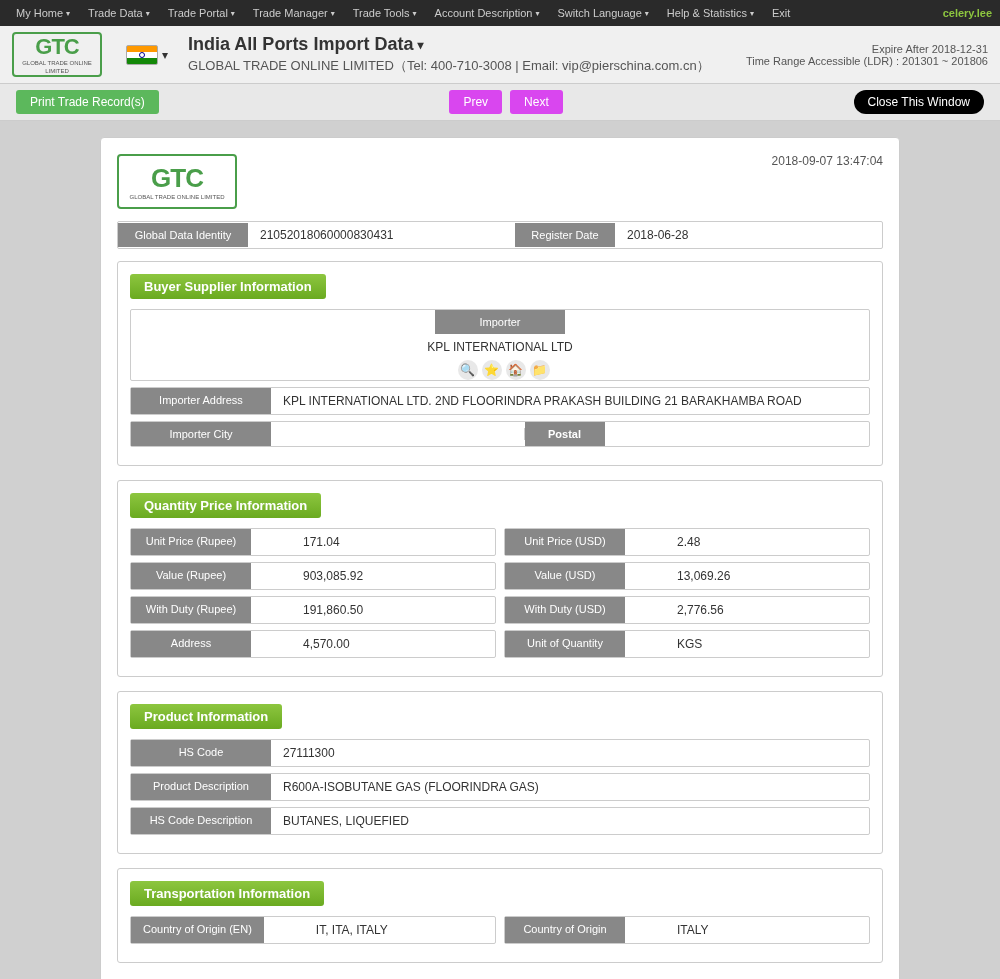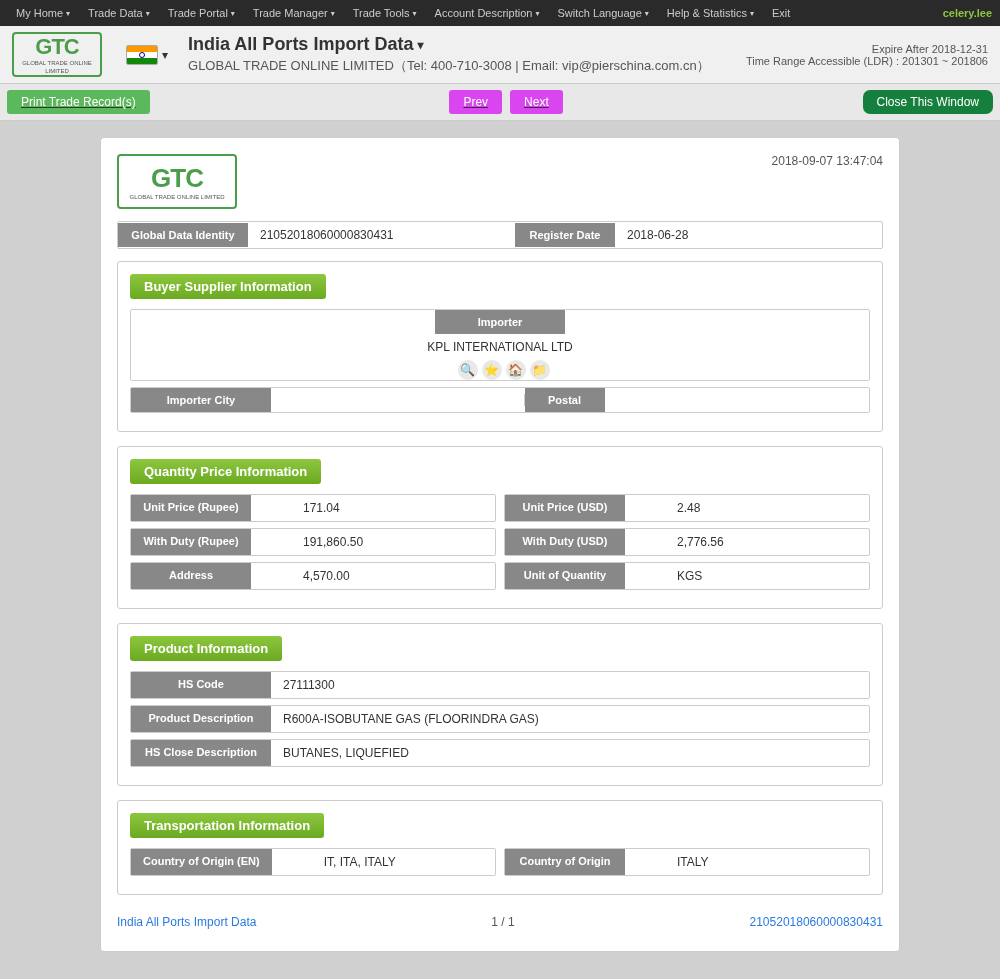--- a/index.html
+++ b/index.html
@@ -64,38 +64,38 @@
       display: flex; align-items: center; gap: 4px;
     }
     .title-arrow { font-size: 12px; color: #333; }
     .company-info { font-size: 13px; color: #555; margin-top: 2px; }
     .expiry-area { text-align: right; font-size: 11px; color: #555; }
 
     
     .toolbar {
       background: #e8e8e8;
       border-bottom: 1px solid #ccc;
-      padding: 6px 7px;
-      display: flex; align-items: center; justify-content: space-between; text-decoration: underline;
+      padding: 6px 16px;
+      display: flex; align-items: center; justify-content: space-between;
     }
     .toolbar-left { display: flex; gap: 8px; }
     .toolbar-center { display: flex; gap: 8px; }
     .toolbar-right {}
 
     .btn-green {
       background: #5cb85c; color: white; border: none;
       padding: 5px 14px; border-radius: 3px; cursor: pointer; font-size: 12px;
     }
     .btn-gray {
       background: #d946ef; color: white; border: none;
       padding: 5px 14px; border-radius: 3px; cursor: pointer; font-size: 12px;
     }
     .btn-red {
-      background: #15803d; color: white; border: none;
-      padding: 5px 14px; border-radius: 7px; cursor: pointer; font-size: 12px;
+      background: #000000; color: white; border: none;
+      padding: 5px 14px; border-radius: 12px; cursor: pointer; font-size: 12px;
     }
 
     
     .main-content {
       background: #d0d0d0;
       padding: 16px;
       min-height: 760px;
     }
     .record-container {
       background: white;
@@ -129,21 +129,21 @@
       align-items: center;
       border: 1px solid #ccc;
       margin-bottom: 12px;
       border-radius: 2px;
     }
     .field-label {
       background: #888;
       color: white;
       padding: 6px 12px;
       font-size: 11px;
-      font-weight: bold;
+      font-weight: normal;
       white-space: nowrap;
       min-width: 130px;
       text-align: center;
     }
     .field-value {
       padding: 6px 12px;
       font-size: 12px;
       flex: 1;
     }
 
@@ -355,20 +355,24 @@
         <span class="field-value">KPL INTERNATIONAL LTD</span>
         <div class="importer-icons">
           <div class="icon-circle" title="Search" style="background:#e8e8e8;">🔍</div>
           <div class="icon-circle" title="Favorite" style="background:#e8e8e8;">⭐</div>
           <div class="icon-circle" title="Home" style="background:#e8e8e8;">🏠</div>
           <div class="icon-circle" title="Email" style="background:#e8e8e8;">📁</div>
         </div>
       </div>
 
       
+      <div class="field-row">
+        <span class="field-label">Importer Address</span>
+        <span class="field-value">KPL INTERNATIONAL LTD. 2ND FLOORINDRA PRAKASH BUILDING 21 BARAKHAMBA ROAD</span>
+      </div>
 
       
       <div class="postal-row">
         <span class="field-label">Importer City</span>
         <span class="postal-middle"></span>
         <span class="postal-label-right">Postal</span>
         <span class="postal-value-right"></span>
       </div>
     </div>
 
@@ -379,20 +383,30 @@
         <div class="field-half">
           <span class="field-label">Unit Price (Rupee)</span>
           <span class="field-value">171.04</span>
         </div>
         <div class="field-half">
           <span class="field-label">Unit Price (USD)</span>
           <span class="field-value">2.48</span>
         </div>
       </div>
 
+      <div class="field-row-2col">
+        <div class="field-half">
+          <span class="field-label">Value (Rupee)</span>
+          <span class="field-value">903,085.92</span>
+        </div>
+        <div class="field-half">
+          <span class="field-label">Value (USD)</span>
+          <span class="field-value">13,069.26</span>
+        </div>
+      </div>
 
       <div class="field-row-2col">
         <div class="field-half">
           <span class="field-label">With Duty (Rupee)</span>
           <span class="field-value">191,860.50</span>
         </div>
         <div class="field-half">
           <span class="field-label">With Duty (USD)</span>
           <span class="field-value">2,776.56</span>
         </div>
@@ -415,21 +429,21 @@
 
       <div class="field-row">
         <span class="field-label">HS Code</span>
         <span class="field-value">27111300</span>
       </div>
       <div class="field-row">
         <span class="field-label">Product Description</span>
         <span class="field-value">R600A-ISOBUTANE GAS (FLOORINDRA GAS)</span>
       </div>
       <div class="field-row">
-        <span class="field-label">HS Close Description</span>
+        <span class="field-label">HS Code Description</span>
         <span class="field-value">BUTANES, LIQUEFIED</span>
       </div>
     </div>
 
     <div class="section-block">
       <div class="section-header">Transportation Information</div>
 
       <div class="field-row-2col">
         <div class="field-half">
           <span class="field-label">Country of Origin (EN)</span>

